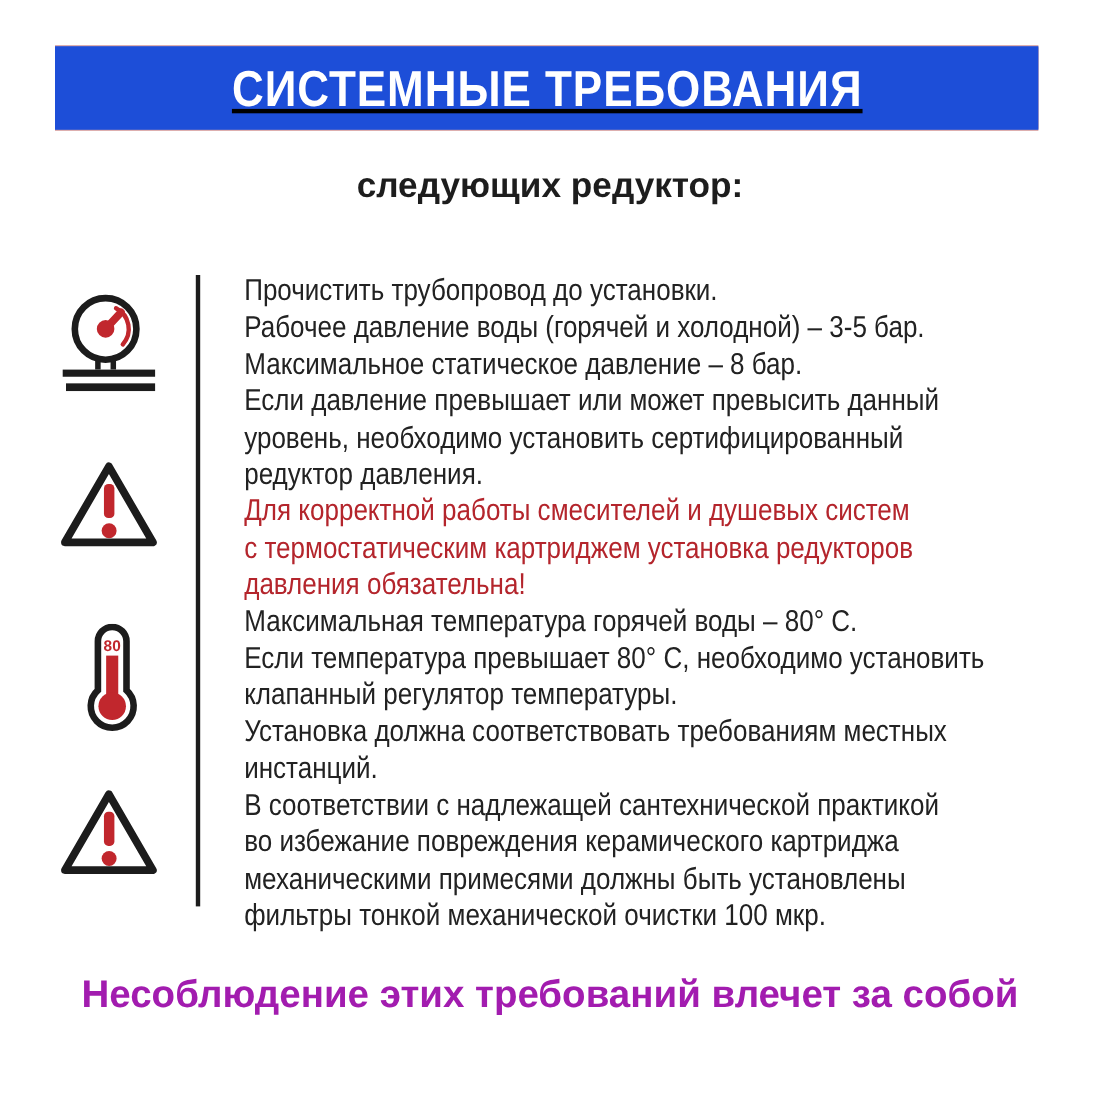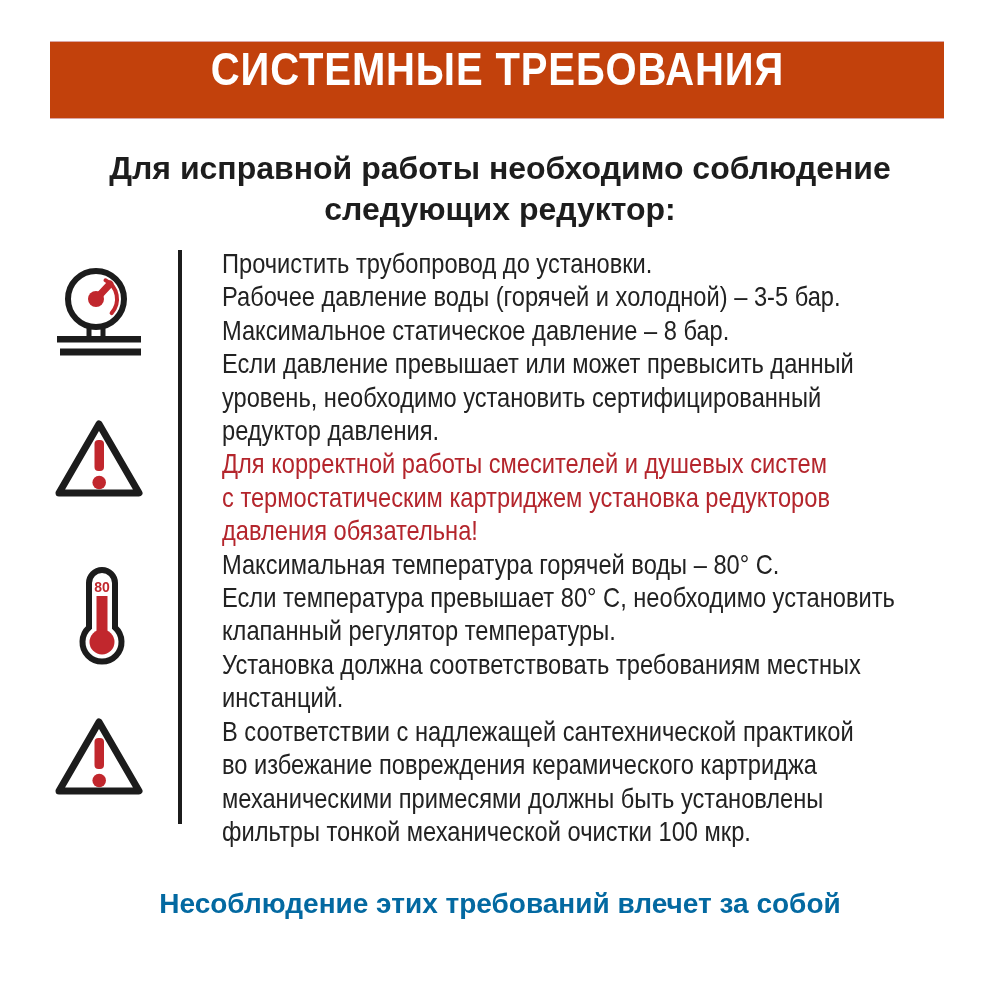--- a/index.html
+++ b/index.html
@@ -3,23 +3,24 @@
 <meta charset="utf-8">
 <style>
   html,body { margin:0; padding:0; }
   body {
     width:1000px; height:1000px; position:relative; overflow:hidden;
     background:#ffffff;
     font-family:"Liberation Sans", sans-serif;
   }
   .banner {
     position:absolute; left:50px; top:42px; width:894px; height:76px;
-    background:#c2410c;
-    display:flex; justify-content:center;
+    background:#1d4ed8;
+    display:flex; align-items:center; justify-content:center;
     box-shadow:0 1px 0 rgba(150,0,0,.35), 0 -1px 0 rgba(150,0,0,.35);
+    text-decoration:underline;
   }
   .banner-title {
     color:#ffffff; font-weight:bold; font-size:46px; letter-spacing:1px;
     white-space:nowrap; transform:scaleX(.87); transform-origin:50% 50%;
   }
   .heading {
     position:absolute; left:0; top:148px; width:1000px; text-align:center;
     color:#1d1d1d; font-weight:bold; font-size:32px; line-height:41px;
   }
   .divider {
@@ -32,33 +33,32 @@
     white-space:nowrap; transform:scaleX(.86); transform-origin:0 50%;
   }
   .tline.red { color:#b4252c; }
   .icon { position:absolute; }
   .icon-gauge  { left:56px; top:265px; }
   .icon-warn1  { left:53px; top:417px; }
   .icon-thermo { left:79px; top:567px; }
   .icon-warn2  { left:53px; top:715px; }
   .footer {
     position:absolute; left:0; top:882px; width:1000px; text-align:center;
-    color:#0369a1; font-weight:bold; font-size:28px; line-height:44px;
+    color:#a21caf; font-weight:bold; font-size:35px; line-height:44px;
   }
   svg { display:block; }
 </style>
 </head>
 <body>
 
 <div class="banner">
   <span class="banner-title">СИСТЕМНЫЕ ТРЕБОВАНИЯ</span>
 </div>
 
 <div class="heading">
-  <div>Для исправной работы необходимо соблюдение</div>
   <div>следующих редуктор:</div>
 </div>
 
 <div class="icon icon-gauge">
   <svg width="88" height="95" viewBox="0 0 88 95" aria-hidden="true">
     <circle cx="40" cy="34" r="28" fill="#ffffff" stroke="#1c1c1c" stroke-width="6"></circle>
     <path d="M49.5 15.3 A21 21 0 0 1 55.6 48.1" fill="none" stroke="#c1272d" stroke-width="4" stroke-linecap="round"></path>
     <line x1="40" y1="34" x2="54" y2="19" stroke="#c1272d" stroke-width="7" stroke-linecap="round"></line>
     <circle cx="40" cy="34" r="8" fill="#c1272d"></circle>
     <line x1="33" y1="62" x2="33" y2="71" stroke="#1c1c1c" stroke-width="5"></line>

